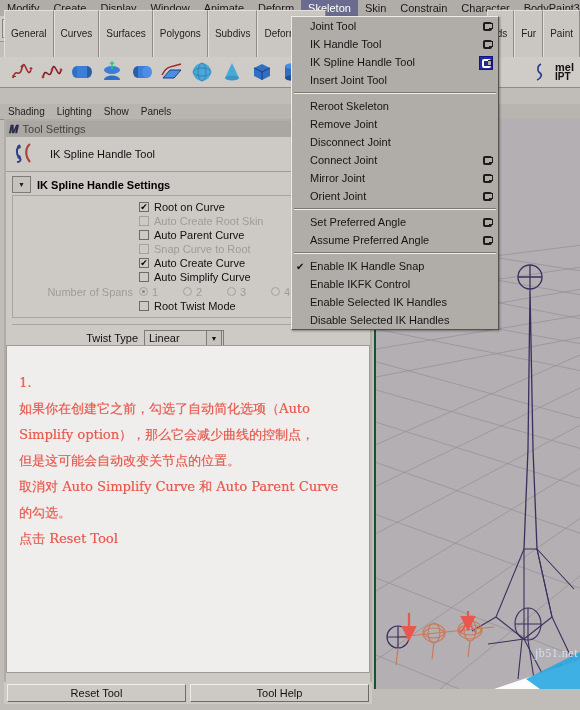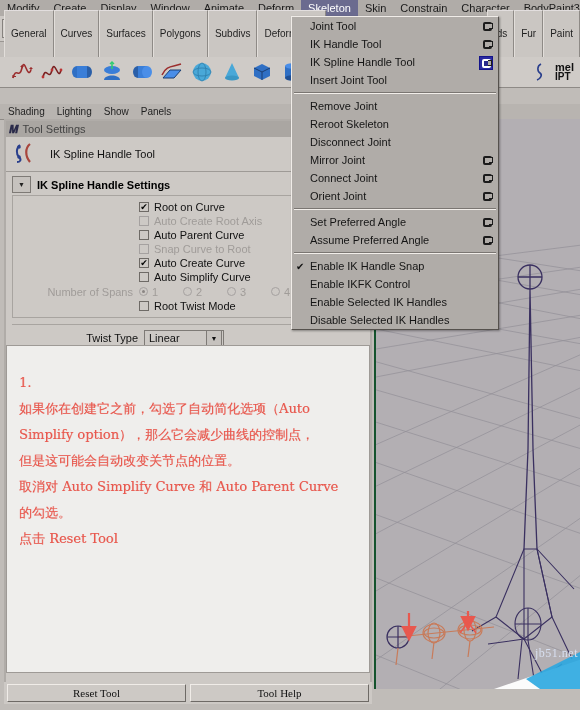--- a/index.html
+++ b/index.html
@@ -134,21 +134,20 @@
     color:#e8584e;font-size:13px;line-height:26px;white-space:nowrap;
     text-shadow:0.5px 0 0 rgba(232,88,78,0.45);
   }
   .noteline.num{font-size:13px;}
 
   
   .btnrow{
     position:absolute;left:4px;top:682px;width:368px;height:22px;
     display:flex;align-items:center;gap:4px;padding:0 3px;box-sizing:border-box;
     background:#cdc9c5;
-    font-family:Liberation Serif, serif;
   }
   .bigbtn{
     flex:1;height:16px;border:1px solid;border-color:#f0ecE8 #6e6a66 #6e6a66 #f0ece8;
     background:#cdc9c5;font-size:11px;display:flex;align-items:center;justify-content:center;color:#111;
     overflow:hidden;white-space:nowrap;
   }
 
   
   .viewport{
     position:absolute;left:374px;top:119px;width:206px;height:570px;
@@ -497,21 +496,21 @@
       <span>IK Spline Handle Settings</span>
     </div>
 
     <div class="settingsbox">
       <div class="crow">
         <span class="cbx">✔</span>
         <span class="clabel">Root on Curve</span>
       </div>
       <div class="crow">
         <span class="cbx dim"></span>
-        <span class="clabel dim">Auto Create Root Axis</span>
+        <span class="clabel dim">Auto Create Root Skin</span>
       </div>
       <div class="crow">
         <span class="cbx"></span>
         <span class="clabel">Auto Parent Curve</span>
       </div>
       <div class="crow">
         <span class="cbx dim"></span>
         <span class="clabel dim">Snap Curve to Root</span>
       </div>
       <div class="crow">
@@ -593,36 +592,36 @@
           <span class="g"></span>
         </span>
     </div>
     <div class="dd-item">
       <span class="txt">Insert Joint Tool</span>
     </div>
 
     <div class="dd-sep"></div>
 
     <div class="dd-item">
+      <span class="txt">Reroot Skeleton</span>
+    </div>
+    <div class="dd-item">
       <span class="txt">Remove Joint</span>
     </div>
     <div class="dd-item">
-      <span class="txt">Reroot Skeleton</span>
-    </div>
-    <div class="dd-item">
       <span class="txt">Disconnect Joint</span>
     </div>
     <div class="dd-item">
+      <span class="txt">Connect Joint</span>
+      <span class="optbox">
+          <span class="g"></span>
+        </span>
+    </div>
+    <div class="dd-item">
       <span class="txt">Mirror Joint</span>
-      <span class="optbox">
-          <span class="g"></span>
-        </span>
-    </div>
-    <div class="dd-item">
-      <span class="txt">Connect Joint</span>
       <span class="optbox">
           <span class="g"></span>
         </span>
     </div>
     <div class="dd-item">
       <span class="txt">Orient Joint</span>
       <span class="optbox">
           <span class="g"></span>
         </span>
     </div>

